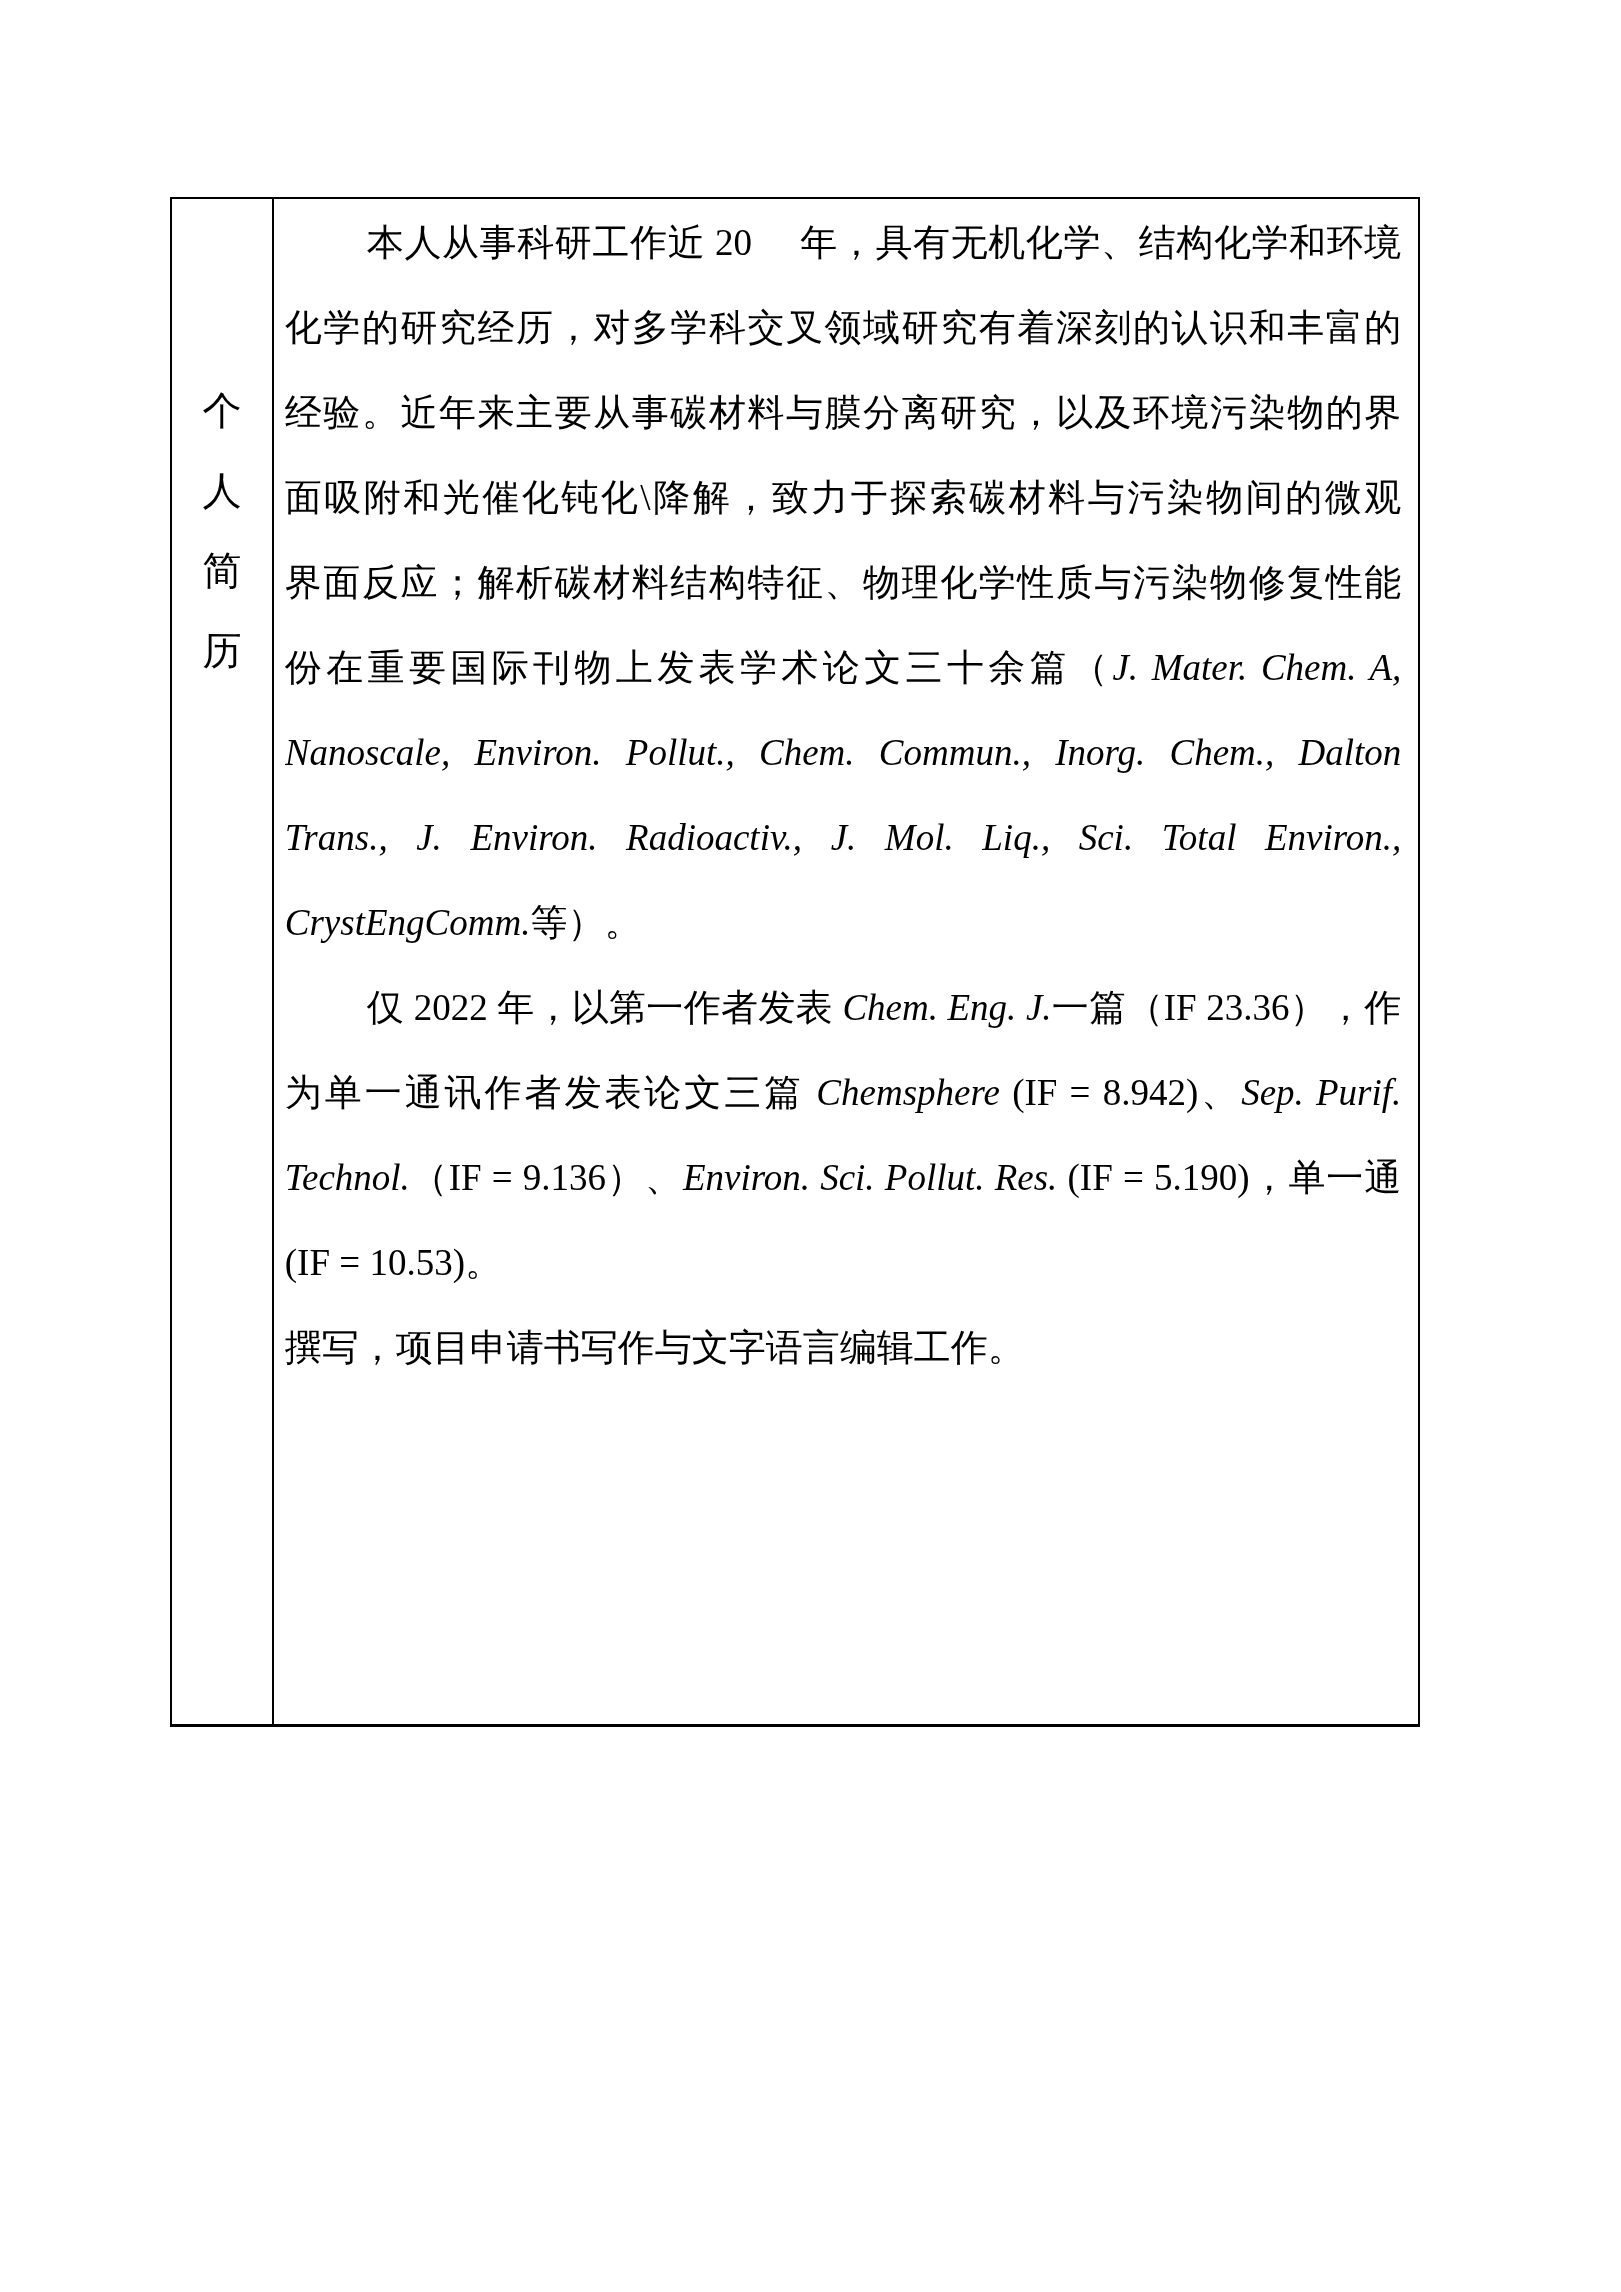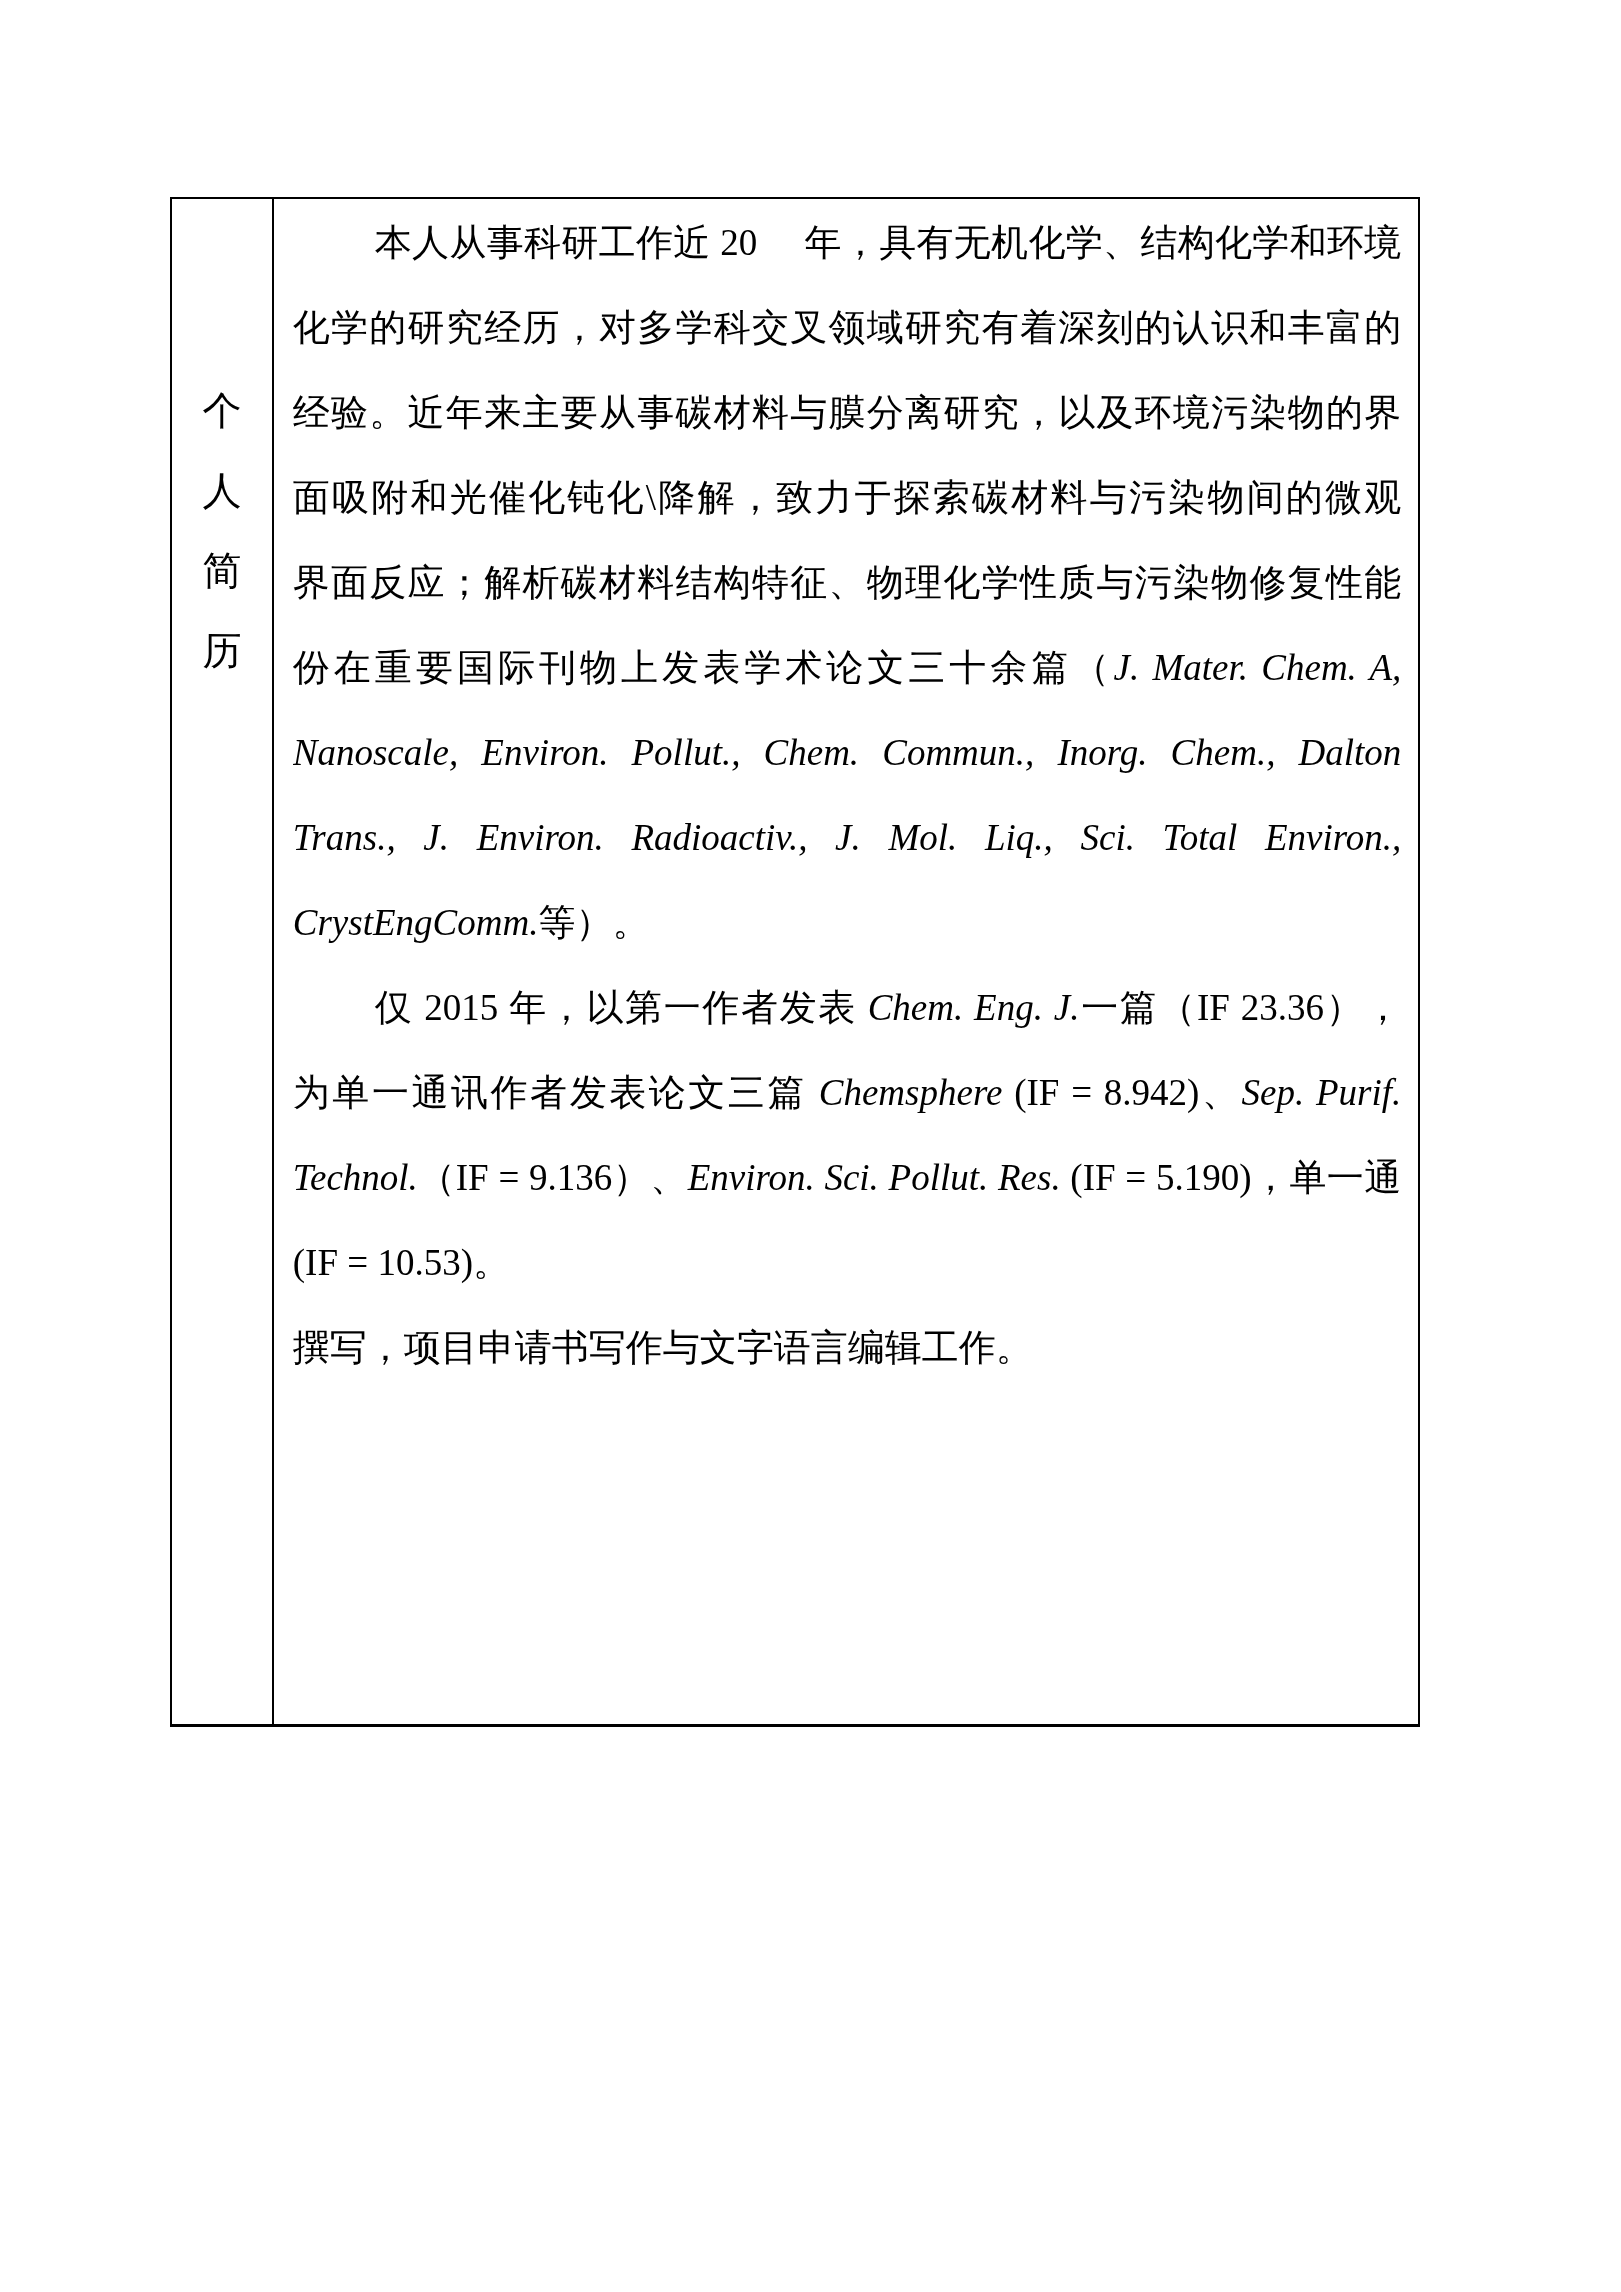--- a/index.html
+++ b/index.html
@@ -44,21 +44,20 @@
     padding: 1px 16.7px 0 10.8px;
     overflow: hidden;
   }
   .t-line {
     font-size: 37px;
     height: 85px;
     line-height: 85px;
     text-align: justify;
     text-align-last: justify;
     overflow: hidden;
-    margin-left: 8px;
   }
   .t-line.indent { text-indent: 82px; }
   .t-line.end { text-align: center; text-align-last: left; font-family: Liberation Serif, serif; }
   .run-b { font-weight: normal; }
   .run-i { font-style: italic; }
 </style>
 </head>
 <body>
 
 <div class="page">
@@ -72,21 +71,21 @@
     <div class="body-cell" id="resume-body">
         <div class="t-line indent"><span class="run-n">本人从事科研工作近 20　 年，具有无机化学、结构化学和环境</span></div>
         <div class="t-line"><span class="run-n">化学的研究经历，对多学科交叉领域研究有着深刻的认识和丰富的</span></div>
         <div class="t-line"><span class="run-n">经验。近年来主要从事</span><span class="run-b">碳材料与膜分离</span><span class="run-n">研究，以及</span><span class="run-b">环境污染物的界</span></div>
         <div class="t-line"><span class="run-b">面吸附和光催化钝化\降解</span><span class="run-n">，致力于探索碳材料与污染物间的微观</span></div>
         <div class="t-line"><span class="run-n">界面反应；解析碳材料结构特征、物理化学性质与污染物修复性能</span></div>
         <div class="t-line"><span class="run-n">份在重要国际刊物上发表学术论文三十余篇（</span><span class="run-i">J. Mater. Chem. A,</span></div>
         <div class="t-line"><span class="run-i">Nanoscale, Environ. Pollut., Chem. Commun., Inorg. Chem., Dalton</span></div>
         <div class="t-line"><span class="run-i">Trans., J. Environ. Radioactiv., J. Mol. Liq., Sci. Total Environ.,</span></div>
         <div class="t-line end"><span class="run-i">CrystEngComm.</span><span class="run-n">等）。</span></div>
-        <div class="t-line indent"><span class="run-n">仅 2015 年，以第一作者发表 </span><span class="run-i">Chem. Eng. J.</span><span class="run-n">一篇（IF 23.36），作</span></div>
+        <div class="t-line indent"><span class="run-n">仅 2022 年，以第一作者发表 </span><span class="run-i">Chem. Eng. J.</span><span class="run-n">一篇（IF 23.36），作</span></div>
         <div class="t-line"><span class="run-n">为单一通讯作者发表论文三篇 </span><span class="run-i">Chemsphere</span><span class="run-n"> (IF = 8.942)、</span><span class="run-i">Sep. Purif.</span></div>
         <div class="t-line"><span class="run-i">Technol.</span><span class="run-n">（IF = 9.136）、</span><span class="run-i">Environ. Sci. Pollut. Res.</span><span class="run-n"> (IF = 5.190)，单一通</span></div>
         <div class="t-line end"><span class="run-n">(IF = 10.53)。</span></div>
         <div class="t-line end"><span class="run-n">撰写，项目申请书写作与文字语言编辑工作。</span></div>
       </div>
   </div>
 </div>
 
 
 </body></html>

